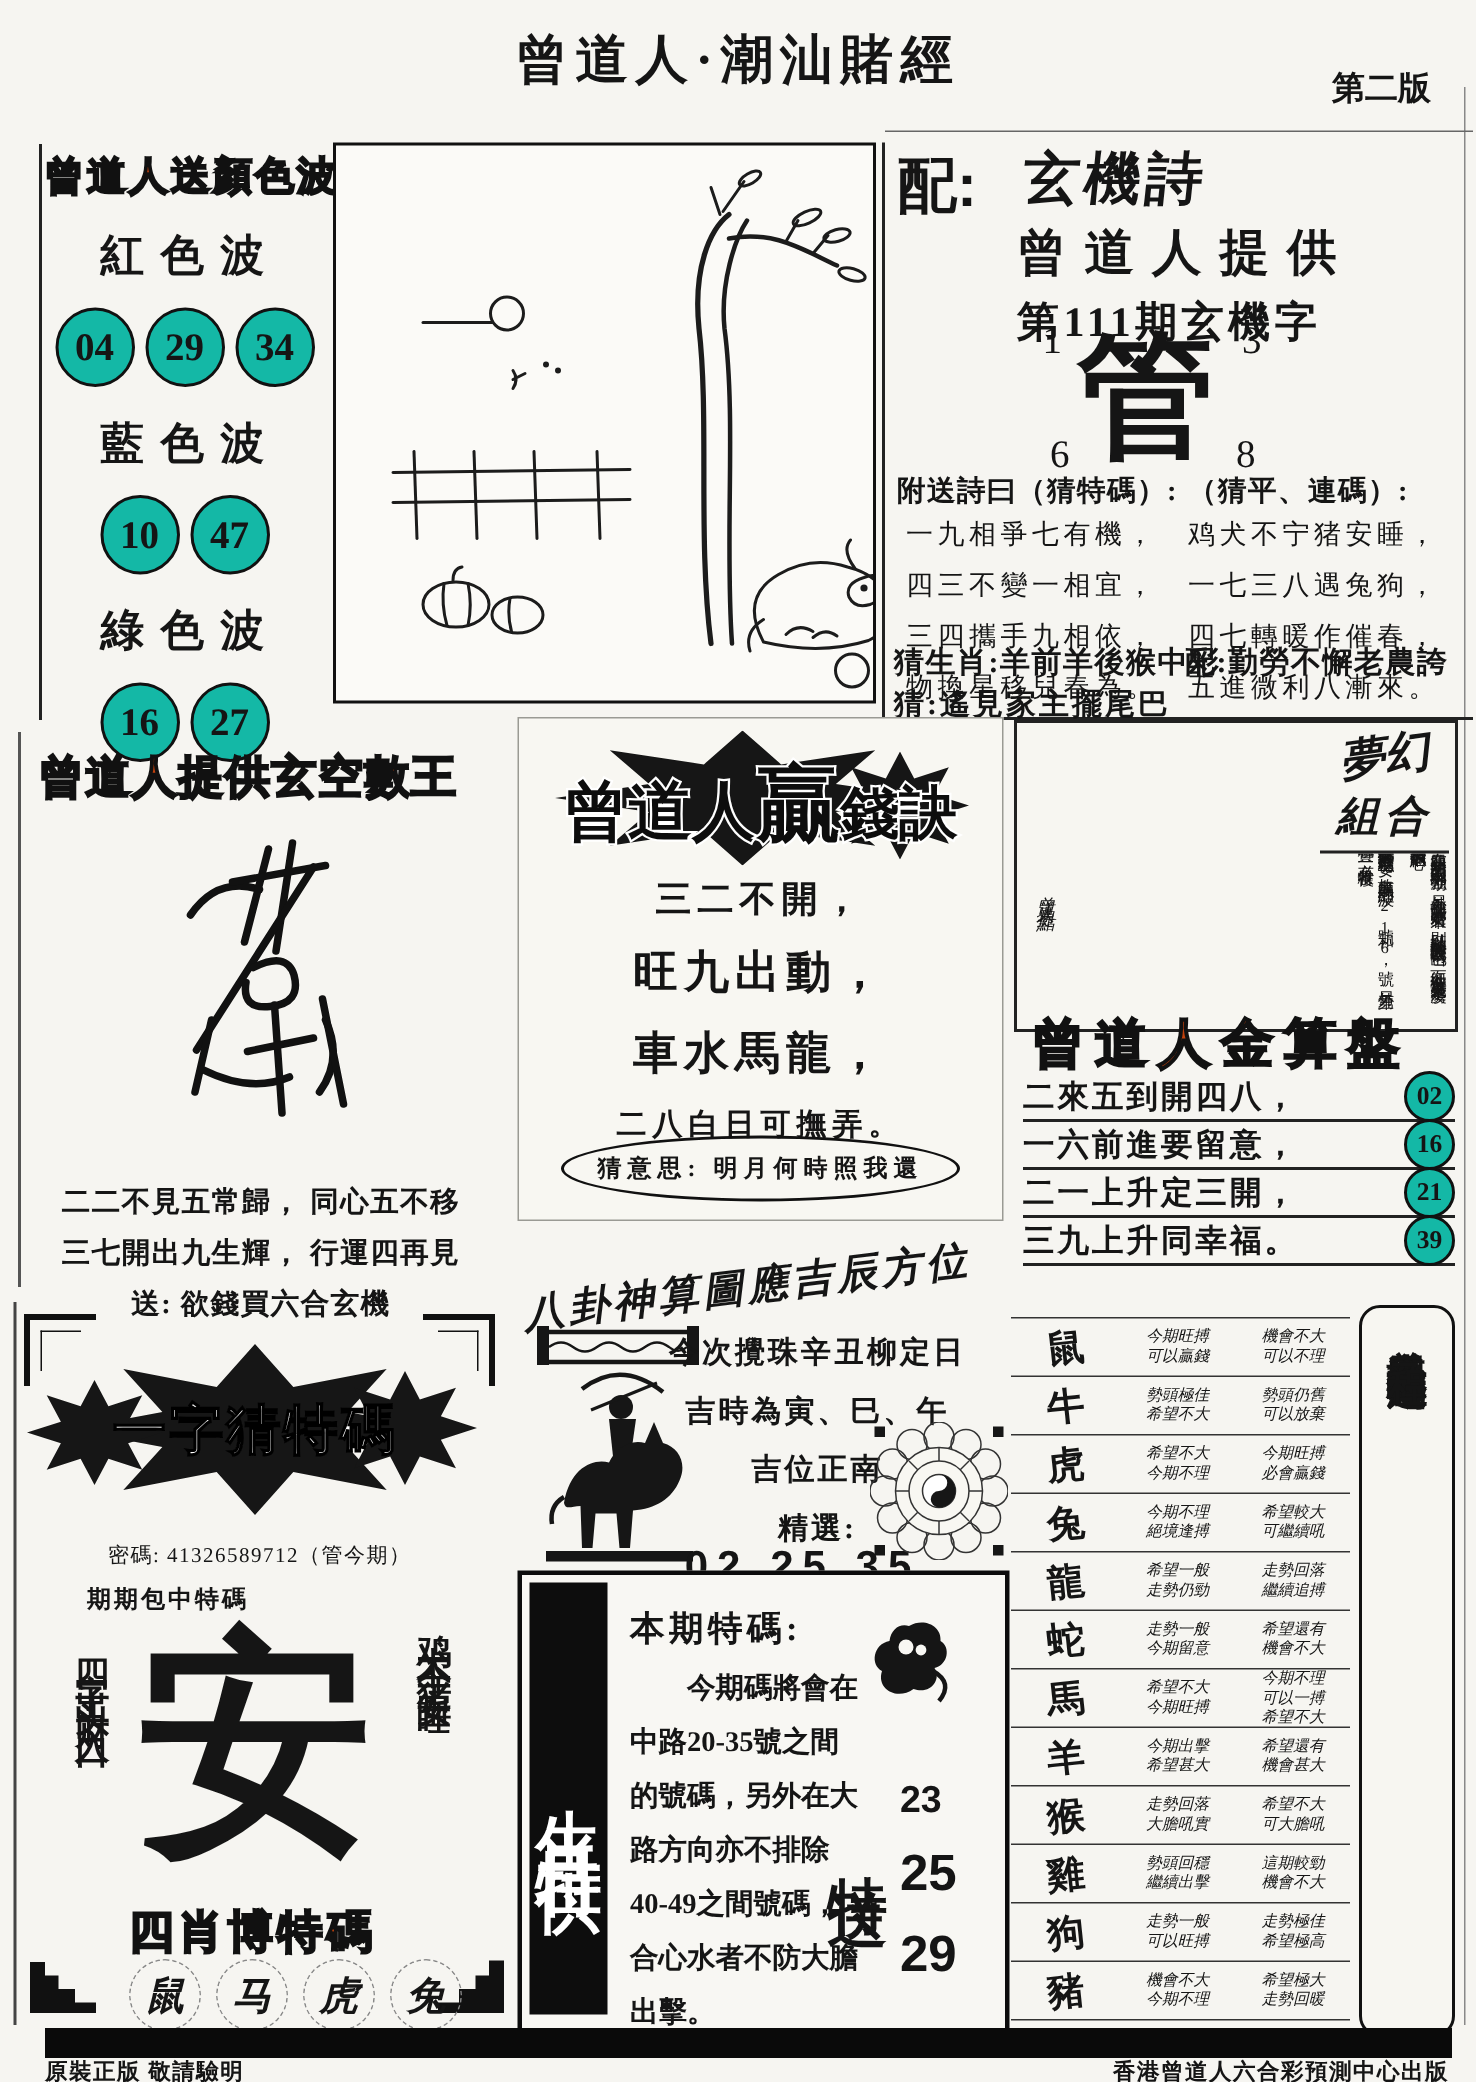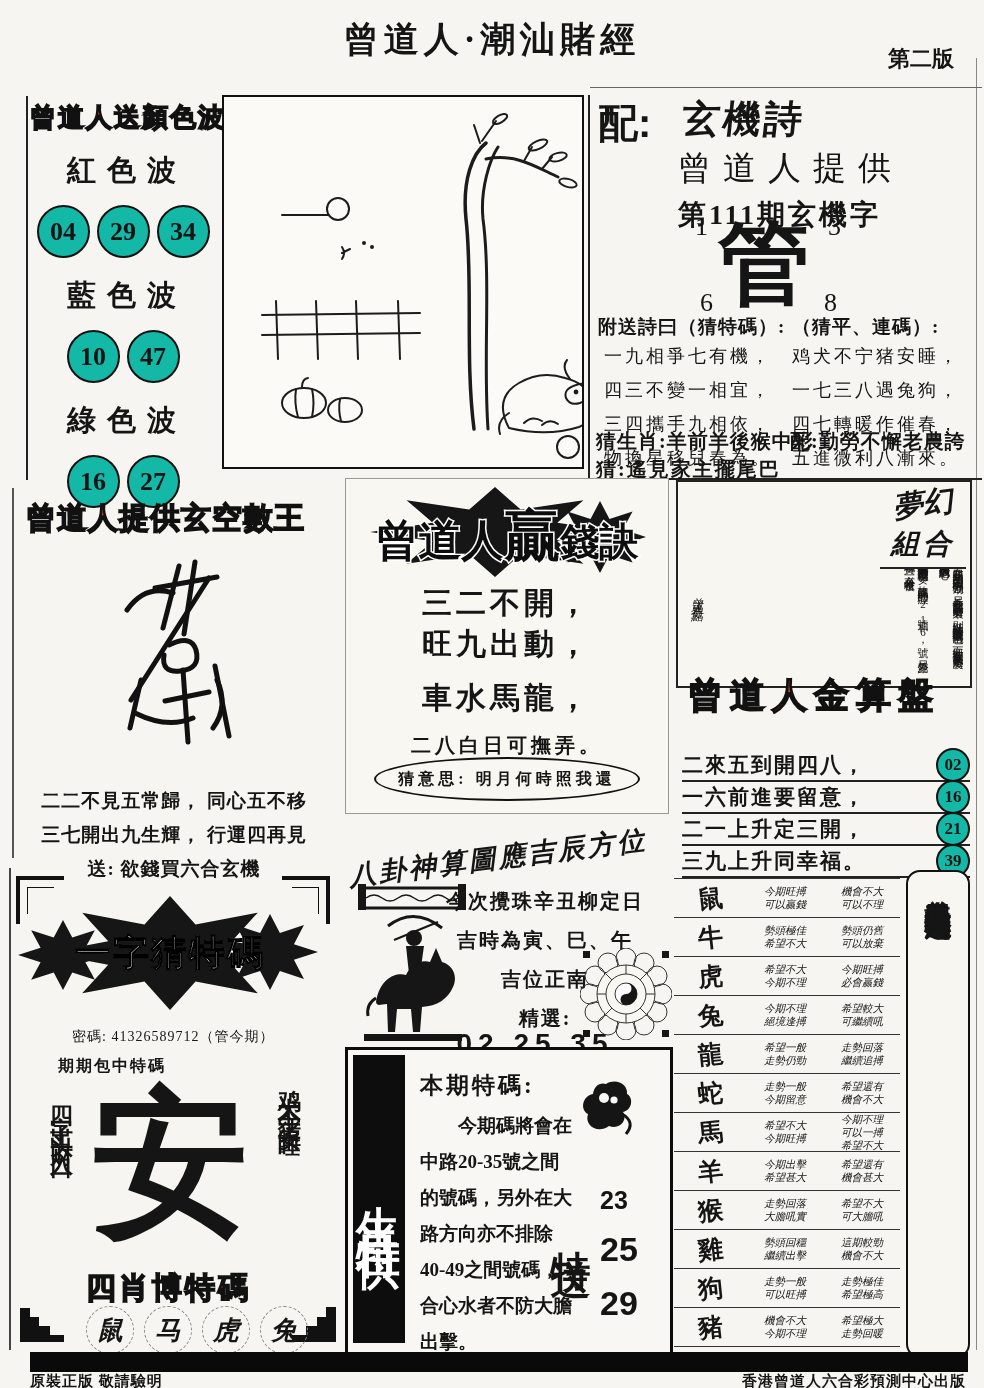--- a/index.html
+++ b/index.html
@@ -123,21 +123,21 @@
         <circle cx="371" cy="354" r="9"></circle>
         <circle cx="368" cy="351" r="1.2" fill="#1c1c1c"></circle>
     </svg>
   </div>
 
   <div class="abs" style="left:588px;top:95px;width:2px;height:385px;background:#222;"></div>
   <div class="abs" style="left:588px;top:478px;width:394px;height:2px;background:#222;"></div>
 
   <div class="abs" style="left:598px;top:96px;font-size:40px;font-weight:900;font-family:'Liberation Sans',sans-serif;">配:</div>
   <div class="abs" style="left:682px;top:94px;font-size:38px;font-weight:900;font-family:'Liberation Sans',sans-serif;transform:skewX(-6deg);letter-spacing:3px;">玄機詩</div>
-  <div class="abs" style="left:678px;top:146px;font-size:33px;font-weight:400;font-family:'Liberation Sans',sans-serif;letter-spacing:12px;">曾道人提供</div>
+  <div class="abs" style="left:678px;top:146px;font-size:33px;font-weight:700;font-family:'Liberation Sans',sans-serif;letter-spacing:12px;">曾道人提供</div>
   <div class="abs" style="left:678px;top:196px;font-size:28px;font-weight:700;letter-spacing:3px;">第111期玄機字</div>
   <div class="abs" style="left:695px;top:212px;font-size:26px;">1</div>
   <div class="abs" style="left:828px;top:212px;font-size:26px;">3</div>
   <div class="abs" style="left:718px;top:218px;font-size:92px;font-weight:700;line-height:1;">管</div>
   <div class="abs" style="left:700px;top:288px;font-size:26px;">6</div>
   <div class="abs" style="left:824px;top:288px;font-size:26px;">8</div>
 
   <div class="abs" style="left:598px;top:314px;font-size:19px;font-weight:600;letter-spacing:1px;">附送詩曰（猜特碼）:</div>
   <div class="abs" style="left:792px;top:314px;font-size:19px;font-weight:600;letter-spacing:1px;">（猜平、連碼）:</div>
   <div class="abs" style="left:604px;top:344px;">
@@ -183,21 +183,21 @@
   <div class="abs" style="left:345px;top:478px;width:322px;height:334px;border:1px solid #9a9a94;background:#f8f7f2;">
     <div class="burst" style="position:absolute;left:24px;top:8px;width:250px;height:90px;"></div>
     <div class="burst" style="position:absolute;left:208px;top:22px;width:92px;height:72px;"></div>
     <div style="position:absolute;left:0;right:0;top:20px;text-align:center;white-space:nowrap;
                 font-family:'Liberation Sans',sans-serif;font-weight:900;color:#0d0d0d;
                 -webkit-text-stroke:3px #fff;paint-order:stroke fill;">
       <span style="font-size:43px;">曾道人</span><span style="font-size:56px;">贏</span><span style="font-size:39px;">錢訣</span>
     </div>
     <div style="position:absolute;left:0;right:0;top:104px;text-align:center;">
 
-    <div style="font-size:30px;font-weight:900;letter-spacing:4px;">三二不開，</div>
+    <div style="font-size:24px;font-weight:900;letter-spacing:4px;margin-bottom:13px;">三二不開，</div>
         <div style="font-size:30px;font-weight:900;letter-spacing:4px;margin-bottom:13px;">旺九出動，</div>
         <div style="font-size:30px;font-weight:900;letter-spacing:4px;margin-bottom:13px;">車水馬龍，</div>
         <div style="font-size:20px;font-weight:900;letter-spacing:4px;margin-bottom:13px;">二八白日可撫弄。</div>
       </div>
     <div class="hint-oval" style="position:absolute;left:28px;right:28px;bottom:12px;height:40px;">猜意思: 明月何時照我還</div>
   </div>
 
   <div class="abs" style="left:676px;top:480px;width:292px;height:204px;border:2px solid #222;background:#f7f6f1;">
     <div class="dream-body vtext" style="position:absolute;right:6px;top:6px;height:168px;width:272px;
                 font-size:11px;line-height:13.5px;letter-spacing:1px;">
@@ -206,21 +206,21 @@
     </div>
     <div style="position:absolute;right:4px;top:2px;width:86px;background:#f7f6f1;text-align:center;
                 font-style:italic;font-weight:700;border-bottom:2px solid #222;padding-bottom:4px;">
       <div style="font-size:30px;transform:rotate(-8deg);">夢幻</div>
       <div style="font-size:28px;letter-spacing:4px;">組合</div>
     </div>
     <div class="vtext" style="position:absolute;left:10px;bottom:8px;font-size:12px;font-style:italic;height:90px;letter-spacing:3px;">曾道人提點</div>
   </div>
 
   <div class="abs outline-t" style="left:688px;top:672px;font-size:35px;letter-spacing:7px;white-space:nowrap;">曾道人金算盤</div>
-  <div class="abs" style="left:682px;top:750px;width:288px;">
+  <div class="abs" style="left:682px;top:716px;width:288px;">
 
   <div class="ab-row">
         <span class="ab-text">二來五到開四八，</span>
         <span class="circle-num">02</span>
       </div>
       <div class="ab-row">
         <span class="ab-text">一六前進要留意，</span>
         <span class="circle-num">16</span>
       </div>
       <div class="ab-row">

